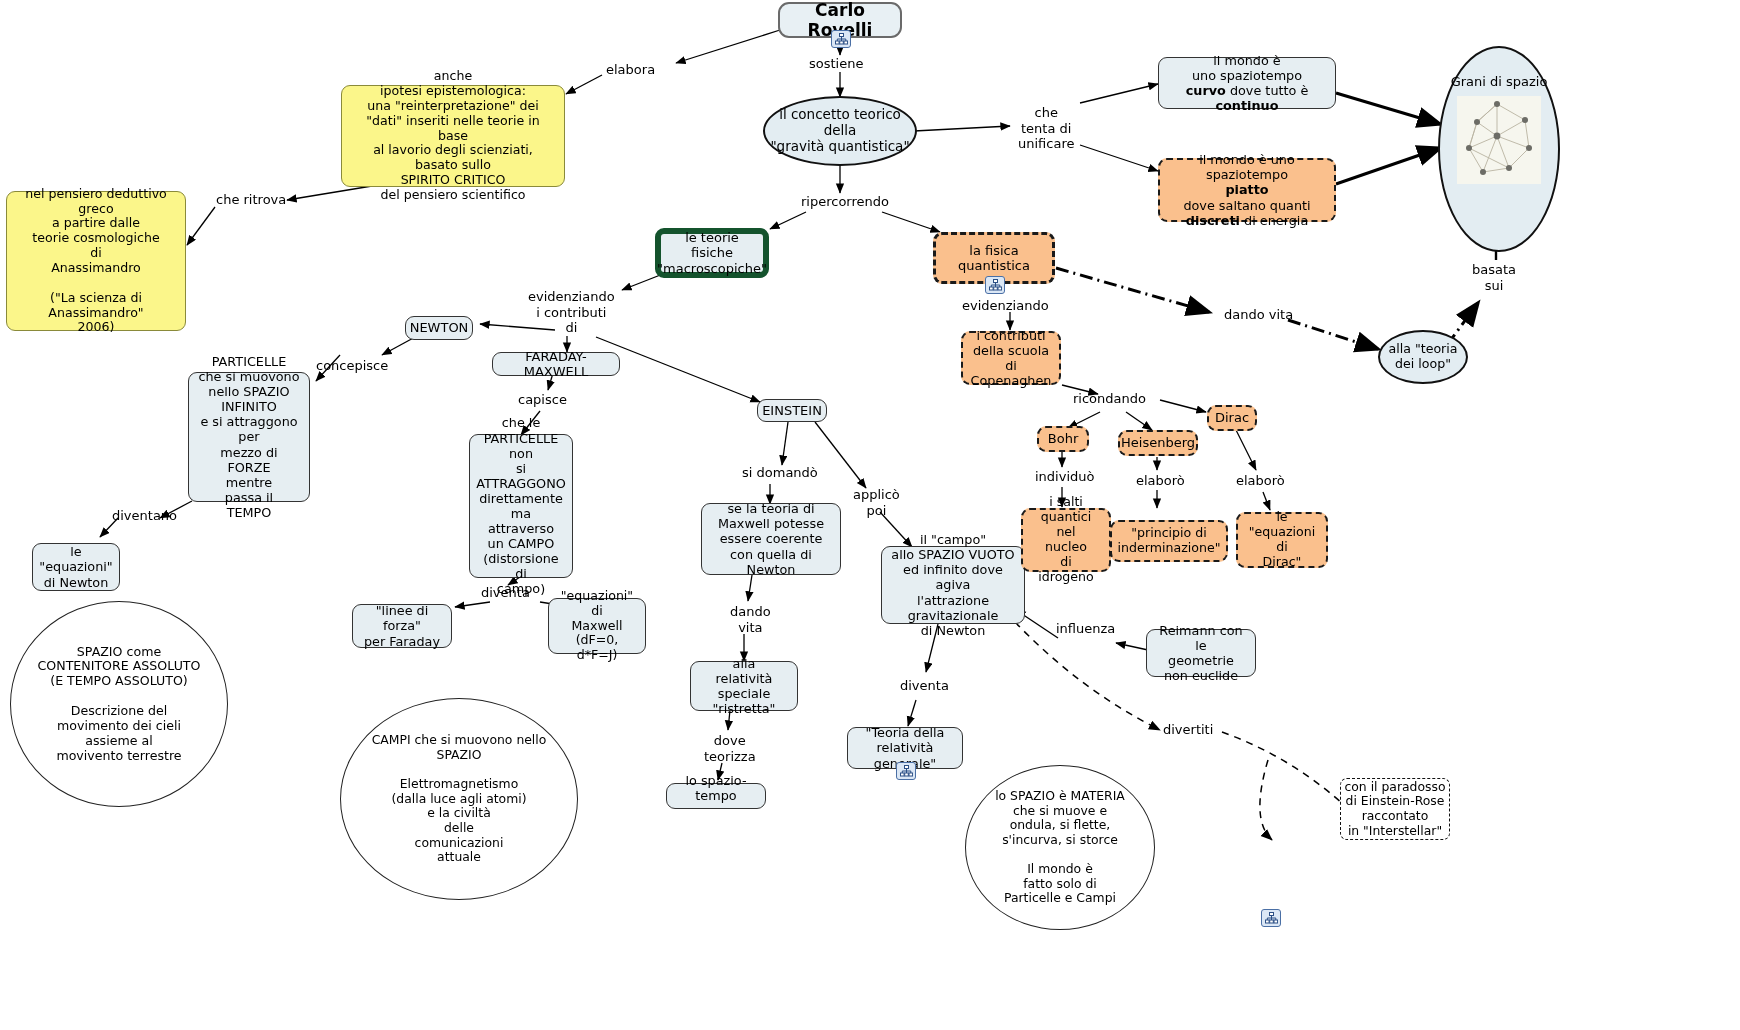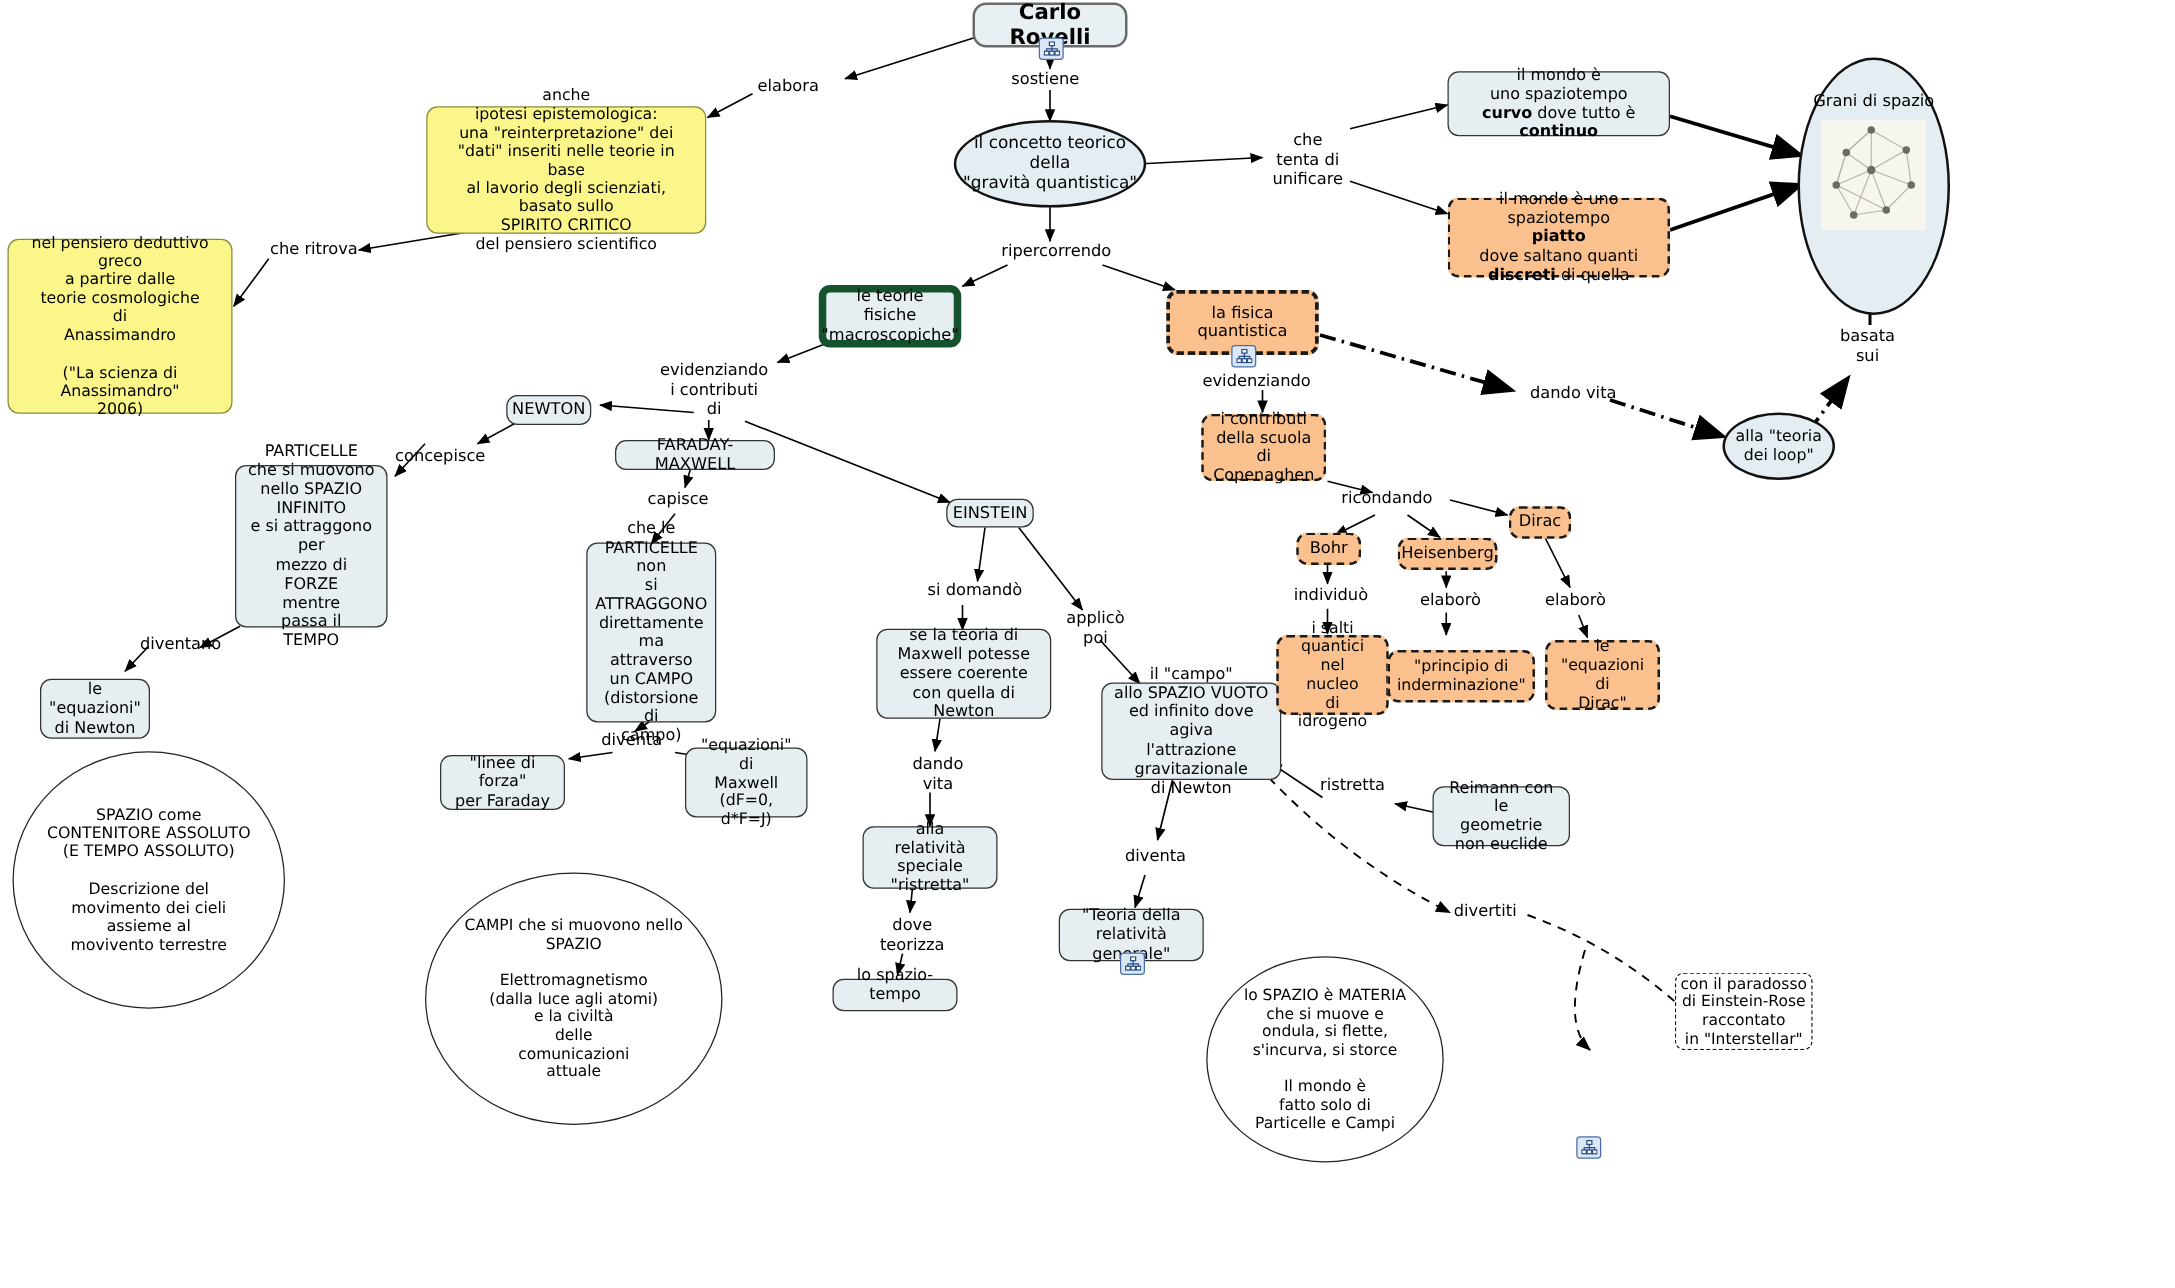--- a/index.html
+++ b/index.html
@@ -190,21 +190,21 @@
   <div class="node rect" style="left:1158px;top:57px;width:178px;height:52px;font-size:12.8px;flex-direction:column;">
     <span>il mondo è</span>
     <span>uno spaziotempo</span>
     <span><b>curvo</b><span> dove tutto è </span><b>continuo</b></span>
   </div>
 
   <div class="node orange" style="left:1158px;top:158px;width:178px;height:64px;font-size:12.8px;flex-direction:column;">
     <span>il mondo è uno spaziotempo</span>
     <b>piatto</b>
     <span>dove saltano quanti</span>
-    <span><b>discreti</b><span> di quella</span></span>
+    <span><b>discreti</b><span> di energia</span></span>
   </div>
 
   <div class="node ell blue" style="left:1438px;top:46px;width:122px;height:206px;font-size:13px;align-items:flex-start;padding-top:26px;">
     <span>Grani di spazio</span>
   </div>
   <div class="grani-img" style="left:1457px;top:96px;width:84px;height:88px;">
     <svg width="84" height="88" viewBox="0 0 84 88">
       <g stroke="#b9b3a2" stroke-width="0.9" fill="none">
         <path d="M40,8 L68,24 L72,52 L52,72 L26,76 L12,52 L20,26 Z"></path>
         <path d="M40,8 L40,40 M68,24 L40,40 M72,52 L40,40 M52,72 L40,40 M26,76 L40,40 M12,52 L40,40 M20,26 L40,40"></path>
@@ -457,16 +457,16 @@
 poi</div>
   <div class="lbl" style="left:730px;top:604px;font-size:13px;text-align:center;">dando
 vita</div>
   <div class="lbl" style="left:704px;top:733px;font-size:13px;text-align:center;">dove
 teorizza</div>
   <div class="lbl" style="left:900px;top:678px;font-size:13px;">diventa</div>
   <div class="lbl" style="left:1073px;top:391px;font-size:13px;">ricondando</div>
   <div class="lbl" style="left:1035px;top:469px;font-size:13px;">individuò</div>
   <div class="lbl" style="left:1136px;top:473px;font-size:13px;">elaborò</div>
   <div class="lbl" style="left:1236px;top:473px;font-size:13px;">elaborò</div>
-  <div class="lbl" style="left:1056px;top:621px;font-size:13px;">ristretta</div>
+  <div class="lbl" style="left:1056px;top:621px;font-size:13px;">influenza</div>
   <div class="lbl" style="left:1163px;top:722px;font-size:13px;">divertiti</div>
 
 </div>
 
 </body></html>

